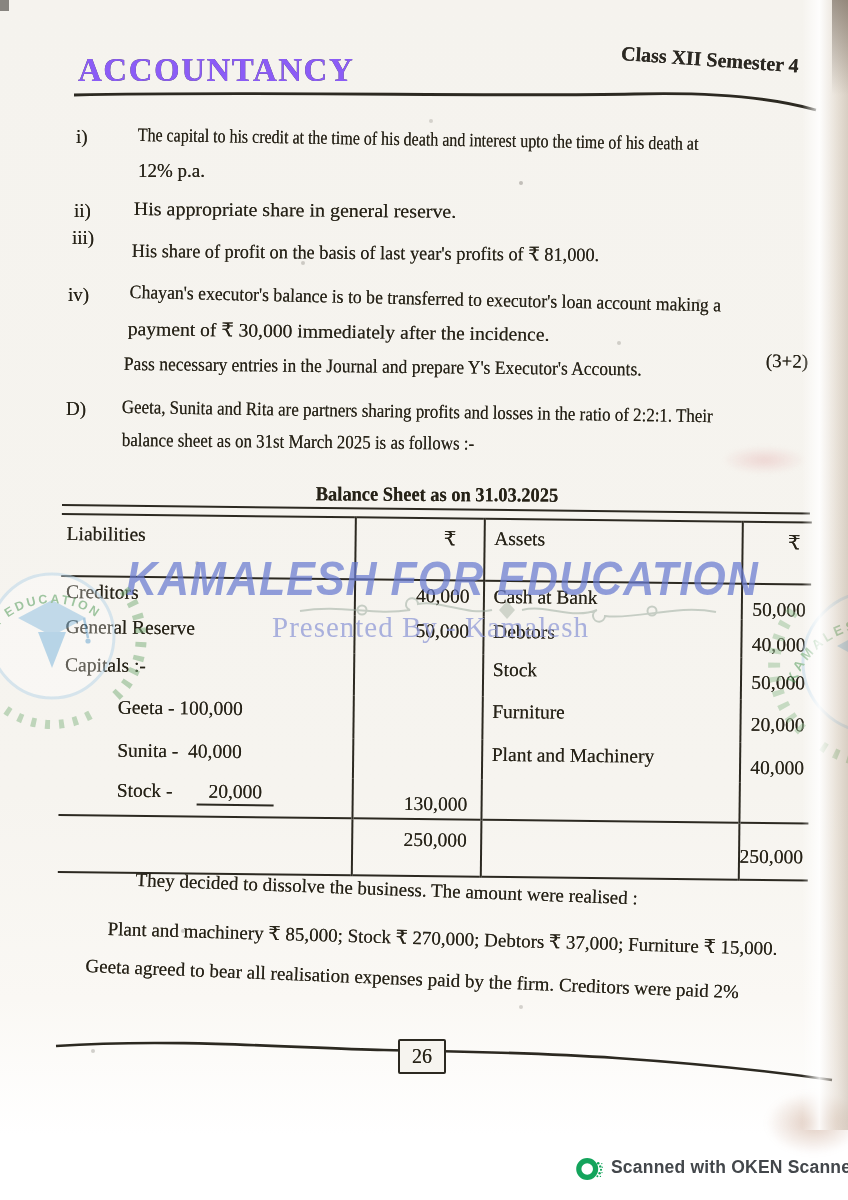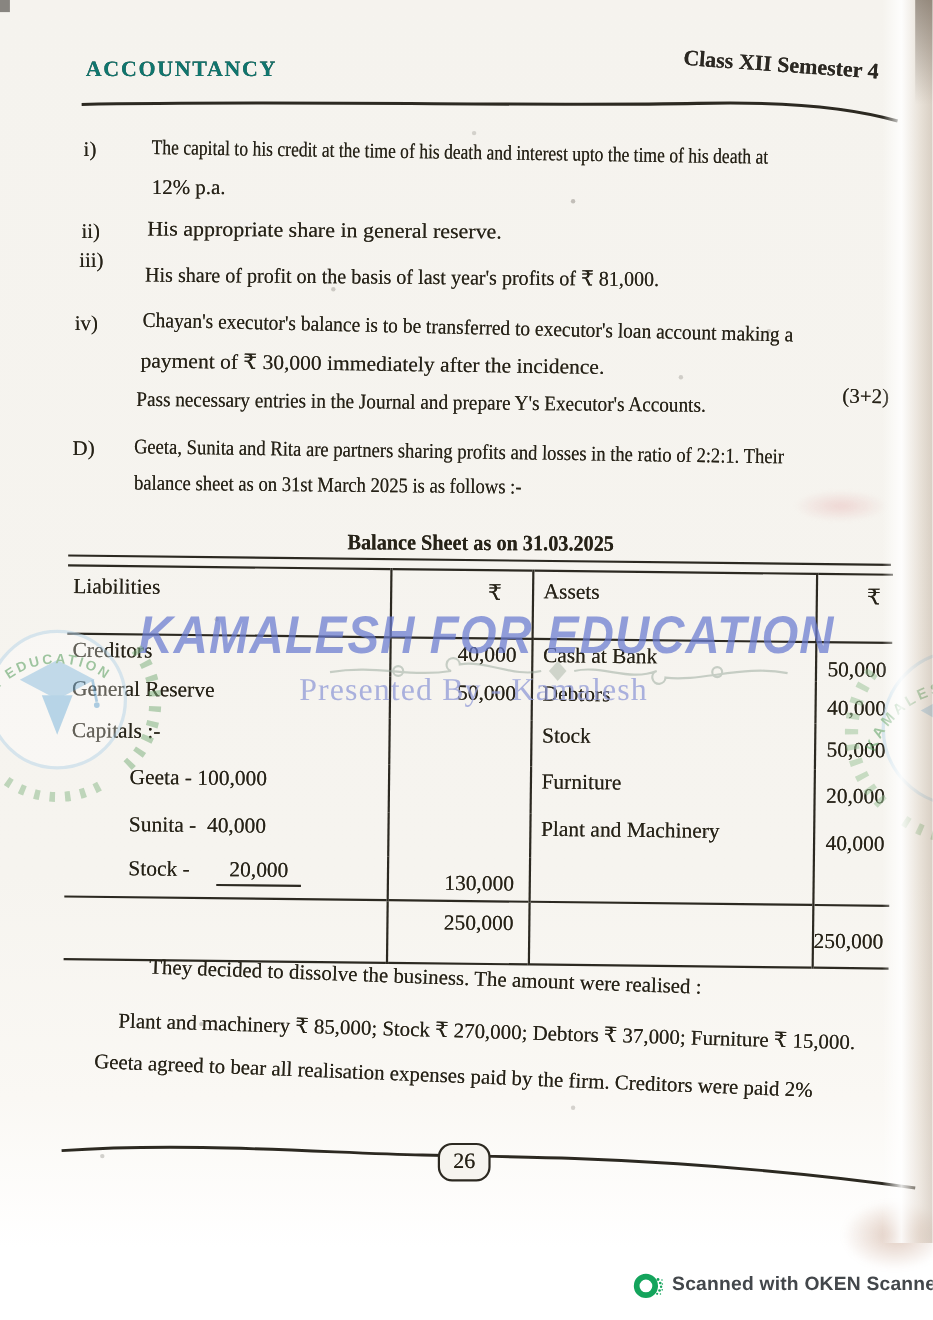--- a/index.html
+++ b/index.html
@@ -15,21 +15,21 @@
   .smudge-pink{position:absolute;left:722px;top:446px;width:84px;height:28px;border-radius:50%;
     background:radial-gradient(closest-side,rgba(225,160,160,.35),rgba(225,160,160,0));filter:blur(2px);}
   .smudge-brown{position:absolute;left:766px;top:1092px;width:95px;height:62px;border-radius:50%;
     background:radial-gradient(closest-side,rgba(160,96,60,.33),rgba(160,96,60,0));filter:blur(3px);}
   .specks{position:absolute;left:0;top:0;width:2px;height:2px;border-radius:50%;pointer-events:none;
     box-shadow:520px 182px 0 1px rgba(60,55,45,.28),302px 262px 0 1px rgba(60,55,45,.22),
       698px 300px 0 1px rgba(60,55,45,.22),196px 562px 0 1px rgba(60,55,45,.2),
       640px 756px 0 1px rgba(60,55,45,.22),182px 930px 0 1px rgba(60,55,45,.24),
       520px 1006px 0 1px rgba(60,55,45,.2),92px 1050px 0 1px rgba(60,55,45,.22),
       618px 342px 0 1px rgba(60,55,45,.2),430px 120px 0 1px rgba(60,55,45,.18);}
-  .doc-title{position:absolute;left:78px;top:52px;font-size:20px;font-weight:bold;letter-spacing:1.5px;color:#0f766e;
+  .doc-title{position:absolute;left:78px;top:52px;font-size:33px;font-weight:bold;letter-spacing:1.5px;color:#8b5cf6;
     text-shadow:0 0 .6px rgba(52,48,42,.9);}
   .doc-course{position:absolute;left:622px;top:42px;font-size:20px;font-weight:bold;color:#2b2822;white-space:nowrap;
     transform:rotate(4deg);transform-origin:left top;text-shadow:0 0 .5px rgba(43,40,34,.9);}
   .header-rule{position:absolute;left:74px;top:88px;pointer-events:none;}
   .line{position:absolute;white-space:nowrap;font-size:19px;color:#262217;transform-origin:left top;
     text-shadow:0 0 .5px rgba(38,34,23,.8);}
   .marker{font-size:19px;}
   .bs-title{position:absolute;left:62px;top:483px;width:750px;text-align:center;font-size:20px;font-weight:bold;
     transform:scaleX(.92) rotate(.3deg);text-shadow:0 0 .5px rgba(38,34,23,.85);}
   .bs-wrap{position:absolute;left:62px;top:504px;transform:rotate(.65deg);transform-origin:left top;}
@@ -54,21 +54,21 @@
     font-size:43px;letter-spacing:1px;color:rgba(104,122,208,.72);transform:scaleY(1.12);transform-origin:left top;}
   .wm-presented{left:272px;top:611px;font-size:29px;color:rgba(148,156,215,.78);letter-spacing:1px;}
   .wm-url{left:236px;top:640px;font-family:"Liberation Sans","DejaVu Sans",sans-serif;font-size:23px;
     color:rgba(167,188,177,.85);letter-spacing:.5px;}
   .flourish{position:absolute;left:292px;top:596px;opacity:.5;pointer-events:none;}
   .logo{position:absolute;opacity:.52;pointer-events:none;}
   .logo-left{left:-46px;top:538px;}
   .logo-right{left:758px;top:550px;}
   .footline{position:absolute;left:54px;top:1034px;pointer-events:none;}
   .pagebox{position:absolute;left:398px;top:1039px;width:48px;height:35px;box-sizing:border-box;
-    border:2.2px solid #2c2921;border-radius:13px;background:#f6f4ef;text-align:center;font-size:20px;padding-top:4px;
+    border:2.2px solid #2c2921;border-radius:2px;background:#f6f4ef;text-align:center;font-size:20px;padding-top:4px;
     text-shadow:0 0 .5px rgba(38,34,23,.8);}
   .oken-badge{position:absolute;left:575px;top:1154px;width:270px;height:32px;}
   .oken-icon{position:absolute;left:0;top:1px;}
   .oken-label{position:absolute;left:36px;top:3px;font-family:"Liberation Sans","DejaVu Sans",sans-serif;
     font-size:17.5px;font-weight:bold;color:#43474b;letter-spacing:.2px;white-space:nowrap;}
 </style>
 </head>
 <body>
 
 <div class="stage">

